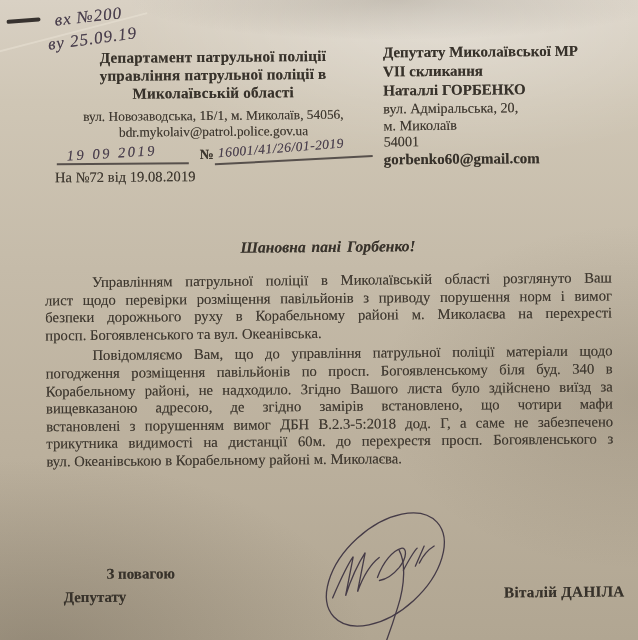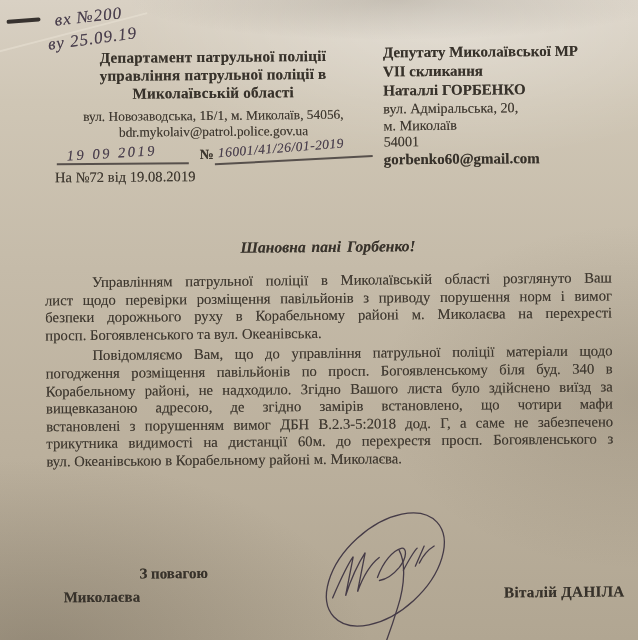--- a/index.html
+++ b/index.html
@@ -48,21 +48,21 @@
 
   
   .body-block{position:absolute;left:45px;top:272px;width:567px;}
   .line{font-size:14.7px;line-height:17.6px;height:17.6px;overflow:hidden;
     text-align:justify;text-align-last:justify;color:#3e3830;}
   .line.first{padding-left:47px;}
   .line.last{text-align-last:left;}
   .para2{margin-top:3px;}
 
   
-  .closing{position:absolute;left:104px;top:564px;font-size:15px;font-weight:bold;color:#37322b;margin-left:33px;}
+  .closing{position:absolute;left:104px;top:564px;font-size:15px;font-weight:bold;color:#37322b;}
   .job-title{position:absolute;left:61px;top:587px;font-size:15px;font-weight:bold;color:#37322b;}
   .signer-name{position:absolute;left:450px;top:585px;width:172px;text-align:right;
     font-size:15.2px;font-weight:bold;color:#37322b;letter-spacing:0.3px;}
   .sig-wrap{position:absolute;left:296px;top:492px;width:170px;height:150px;}
   .sig-wrap svg{overflow:visible;}
 </style>
 </head>
 <body>
 
 <div class="photo">
@@ -113,21 +113,21 @@
         <div class="line soft">погодження розміщення павільйонів по просп. Богоявленському біля буд. 340 в</div>
         <div class="line soft">Корабельному районі, не надходило. Згідно Вашого листа було здійснено виїзд за</div>
         <div class="line soft">вищевказаною адресою, де згідно замірів встановлено, що чотири мафи</div>
         <div class="line soft">встановлені з порушенням вимог ДБН В.2.3-5:2018 дод. Г, а саме не забезпечено</div>
         <div class="line soft">трикутника видимості на дистанції 60м. до перехрестя просп. Богоявленського з</div>
         <div class="line last soft">вул. Океанівською в Корабельному районі м. Миколаєва.</div>
       </div>
     </div>
 
     <div class="closing soft">З повагою</div>
-    <div class="job-title soft">Миколаєва</div>
+    <div class="job-title soft">Депутату</div>
     <div class="signer-name soft">Віталій ДАНІЛА</div>
 
     <div class="sig-wrap">
       <svg width="170" height="150" viewBox="0 0 170 150">
         <g fill="none" stroke="#453b47" stroke-width="1.3" stroke-linecap="round">
           <ellipse cx="87" cy="78" rx="70" ry="42" transform="rotate(-42 87 78)"></ellipse>
           <path d="M34,106 C42,88 49,73 55,65 L47,104 C53,86 61,70 67,61 L59,100 C65,84 73,72 81,66"></path>
           <path d="M79,86 C85,70 95,59 103,57 C109,56 109,66 101,76 C95,83 87,88 81,89"></path>
           <path d="M101,59 C107,70 107,92 99,116 C93,135 87,151 82,163"></path>
           <path d="M105,79 C111,68 115,61 119,57 M117,75 L126,55 M121,72 C125,64 131,58 136,55"></path>

